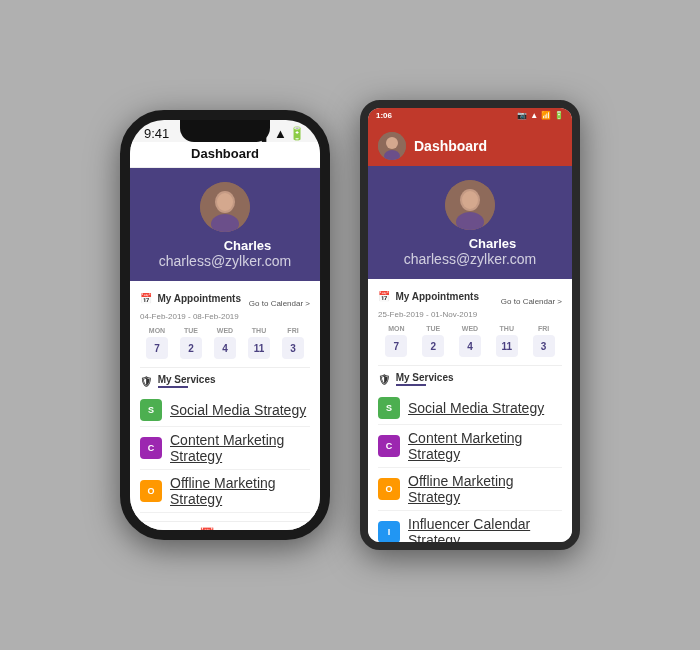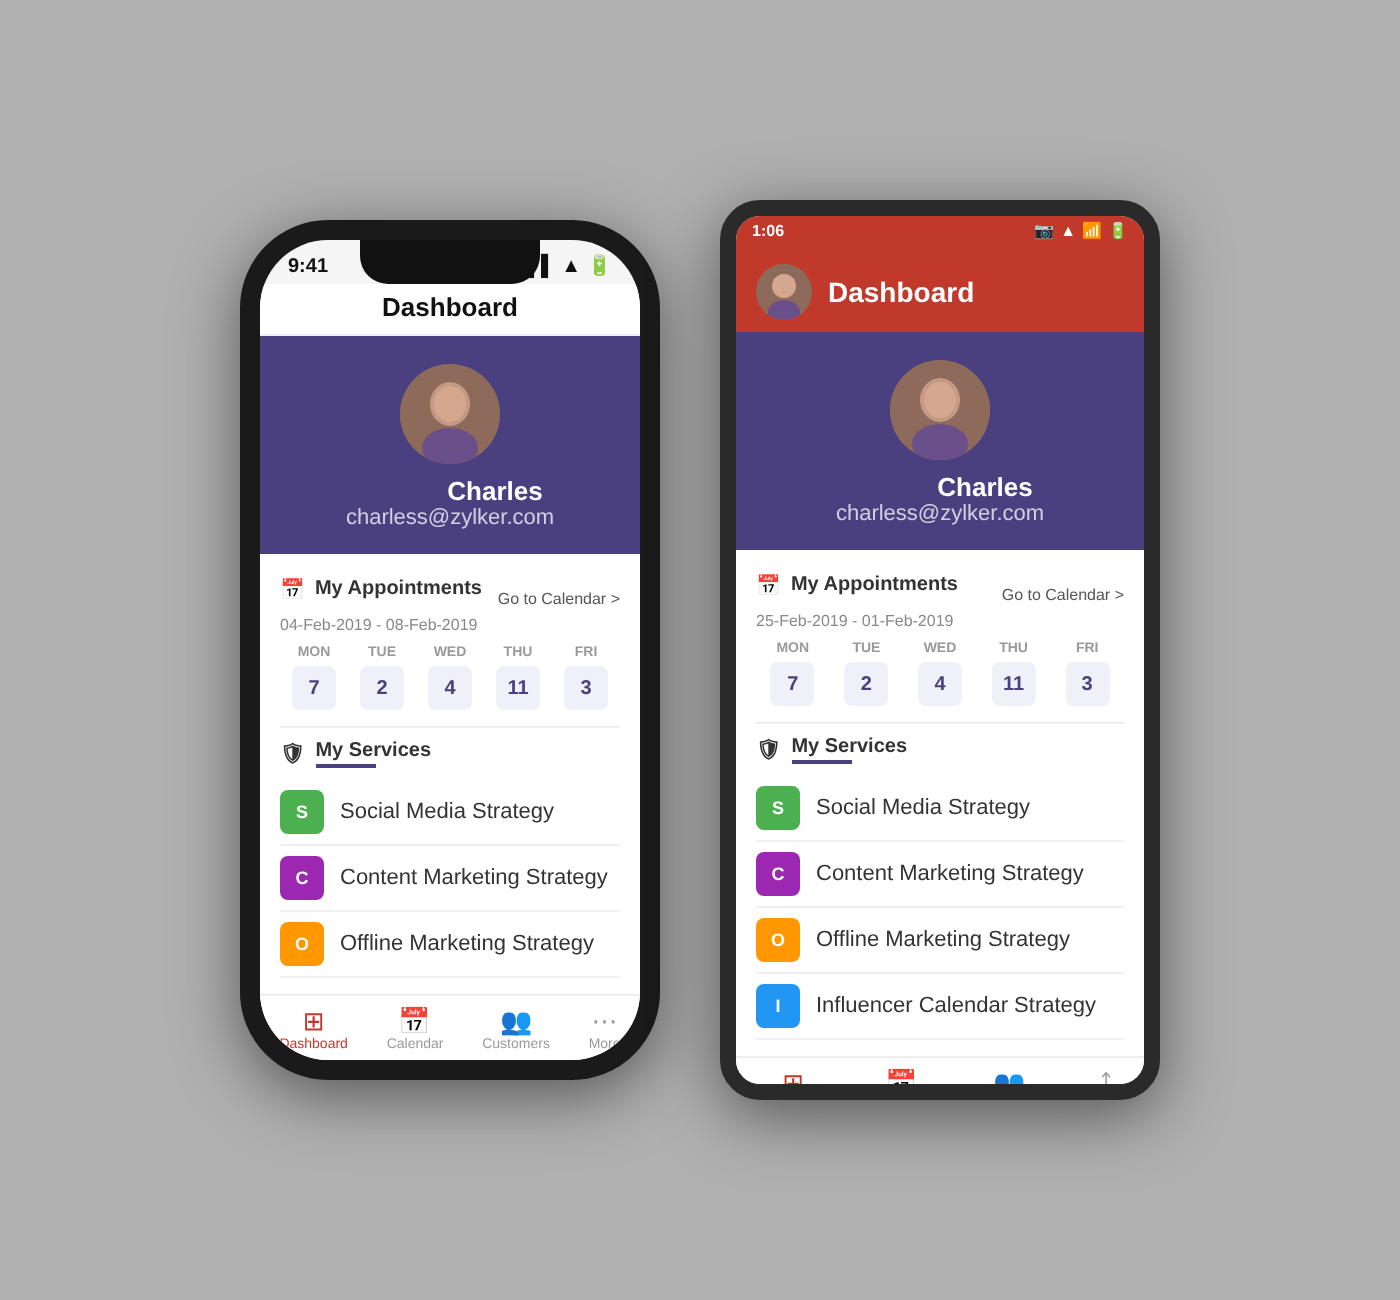--- a/index.html
+++ b/index.html
@@ -59,22 +59,22 @@
       border-radius: 0 0 14px 14px;
       z-index: 10;
     }
 
     
     .status-bar-iphone {
       display: flex;
       justify-content: space-between;
       align-items: center;
       padding: 6px 14px 2px;
-      font-size: 10px;
-      font-weight: 700;
+      font-size: 13px;
+      font-weight: 400;
       color: #111;
       height: 22px;
     }
     .status-bar-android {
       display: flex;
       justify-content: space-between;
       align-items: flex-start;
       padding: 3px 8px;
       font-size: 8px;
       font-weight: 600;
@@ -133,21 +133,21 @@
       position: relative;
     }
     .hero-name {
       color: #fff;
       font-size: 13px;
       font-weight: 600;
       margin-left: 45px;
     }
     .hero-email {
       color: rgba(255,255,255,0.75);
-      font-size: 11px;
+      font-size: 14px;
     }
 
     
     .content {
       background: #fff;
       flex: 1;
       overflow-y: auto;
       padding: 8px 10px;
     }
     .content::-webkit-scrollbar { display: none; }
@@ -241,22 +241,23 @@
       border-radius: 4px;
       display: flex;
       align-items: center;
       justify-content: center;
       font-size: 9px;
       font-weight: 700;
       color: #fff;
       flex-shrink: 0;
     }
     .service-label {
-      font-size: 11px;
+      font-size: 14px;
       color: #333;
+      text-decoration: underline;
     }
 
     
     .bottom-nav {
       background: #fff;
       border-top: 1px solid #eee;
       display: flex;
       justify-content: space-around;
       padding: 5px 0 4px;
     }
@@ -430,21 +431,21 @@
 
     <div class="content">
 
       <div class="section-header">
         <div class="section-title">
           <span>📅</span>
           <span>My Appointments</span>
         </div>
         <span class="go-to-calendar">Go to Calendar  &gt;</span>
       </div>
-      <div class="date-range">25-Feb-2019 - 01-Feb-2019</div>
+      <div class="date-range">25-Feb-2019 - 01-Nov-2019</div>
       <div class="calendar-grid">
         <div class="cal-col">
           <div class="cal-day-label">MON</div>
           <div class="cal-day-num">7</div>
         </div>
         <div class="cal-col">
           <div class="cal-day-label">TUE</div>
           <div class="cal-day-num">2</div>
         </div>
         <div class="cal-col">

